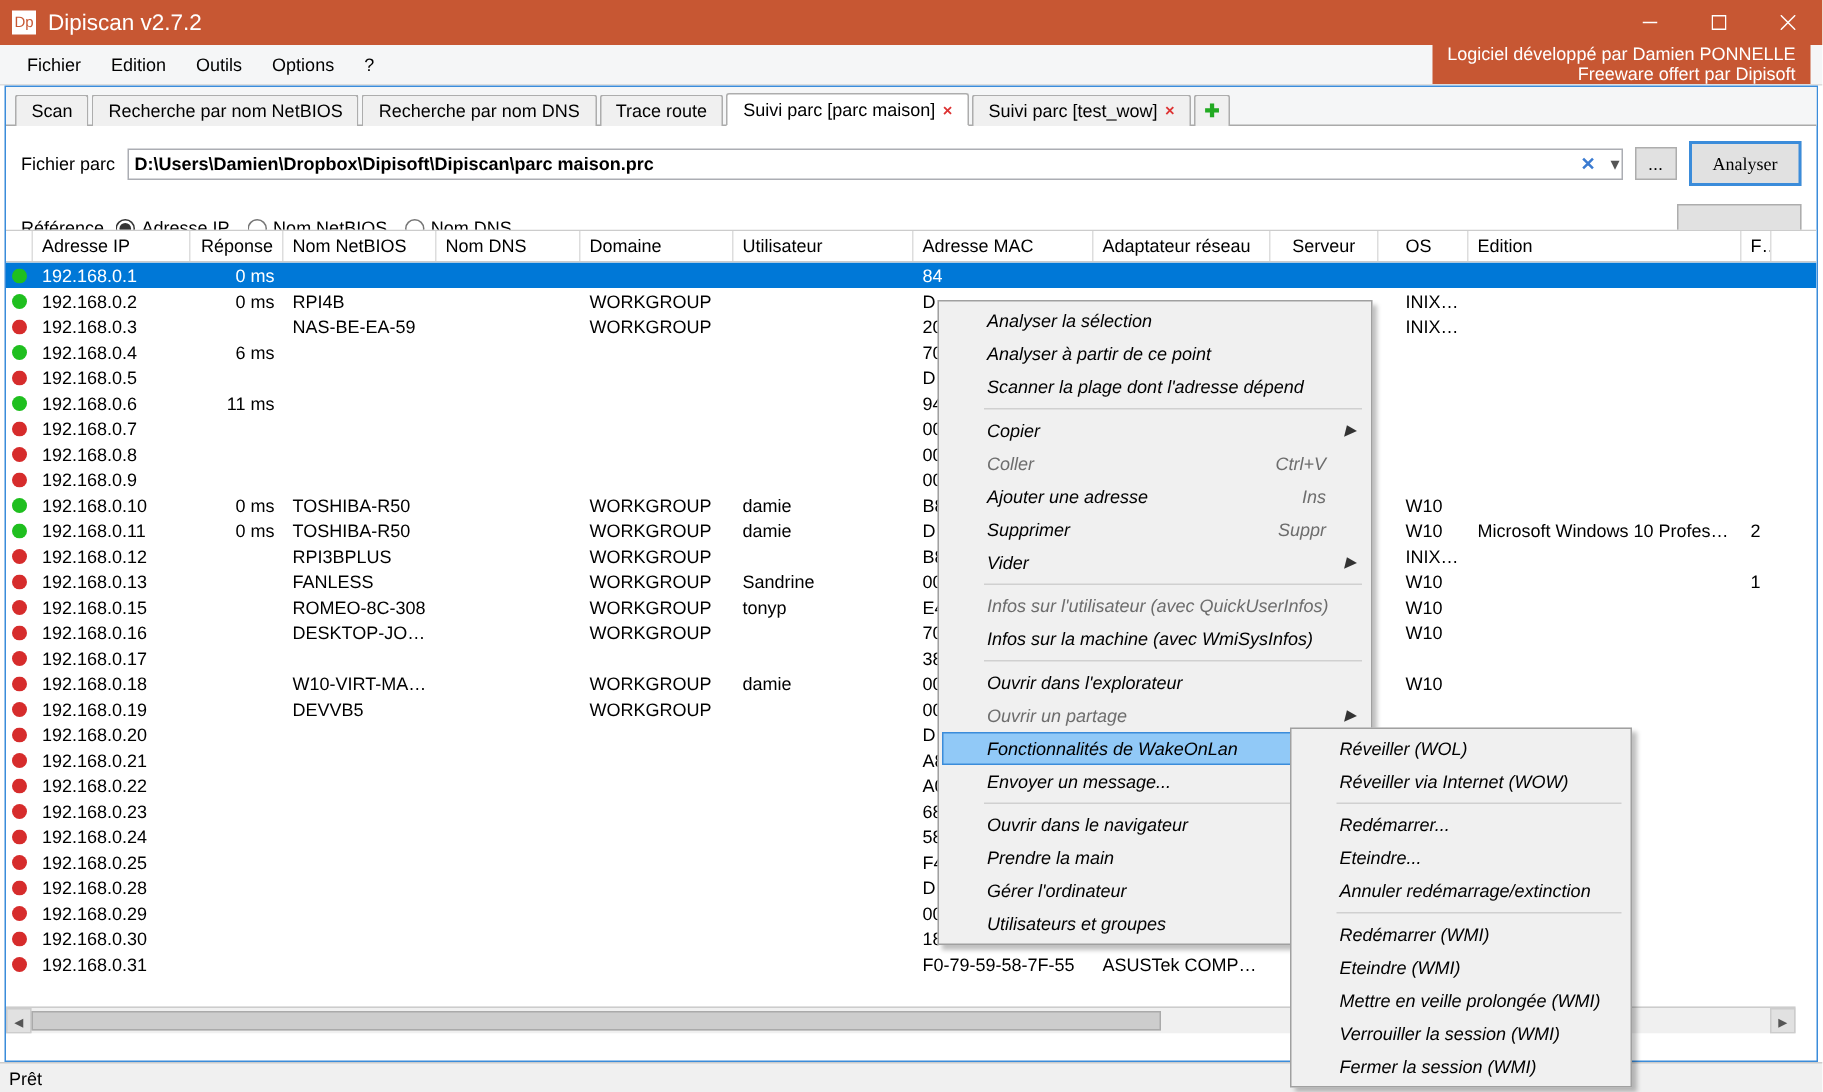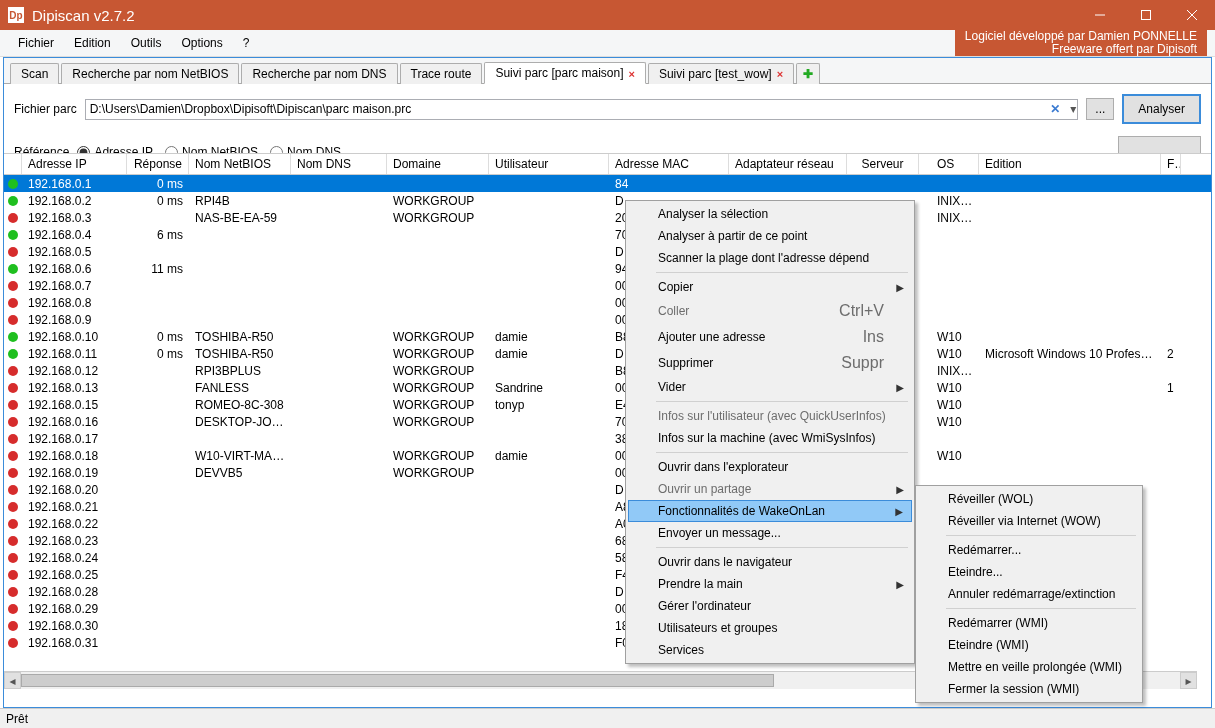--- a/index.html
+++ b/index.html
@@ -1,62 +1,62 @@
 <!DOCTYPE html>
 <html><head>
 <meta charset="utf-8">
 <style>
 * { margin:0; padding:0; box-sizing:border-box; font-family:"Segoe UI",Tahoma,sans-serif; font-size:12px; }
 body { width:1215px; height:728px; background:#fff; overflow:hidden; position:relative; }
 .titlebar { height:30px; background:#C75733; display:flex; align-items:center; color:#fff; }
-.titlebar .app-icon { width:16px; height:16px; background:#fff; margin:0 8px; display:flex; align-items:center; justify-content:center; color:#C75733; font-weight:bold; font-size:10px; }
+.titlebar .app-icon { width:16px; height:16px; background:#fff; margin:0 8px; display:flex; align-items:center; justify-content:center; color:#C75733; font-weight:normal; font-size:10px; }
 .titlebar .title { flex:1; font-size:15px; }
 .win-btns { display:flex; height:100%; }
 .win-btn { width:46px; height:100%; display:flex; align-items:center; justify-content:center; color:#fff; }
 .win-btn svg { stroke:#fff; fill:none; }
 .menubar { height:27px; background:#F5F6F7; border-bottom:1px solid #ddd; display:flex; align-items:center; padding:0 8px; }
 .menubar-item { padding:4px 10px; cursor:default; }
 .menubar .credits { margin-left:auto; text-align:right; color:#fff; background:#C75733; align-self:stretch; display:flex; flex-direction:column; justify-content:center; padding:0 10px; font-size:11px; line-height:1.1; }
 .content { position:absolute; top:57px; left:3px; right:3px; bottom:20px; border:1px solid #3B8CDA; background:#fff; }
 .tabstrip { display:flex; align-items:flex-end; gap:2px; padding:4px 6px 0 6px; background:#F5F6F7; border-bottom:1px solid #aaa; height:26px; }
 .tab { padding:3px 10px; border:1px solid #adadad; border-bottom:none; background:#F0F0F0; border-radius:2px 2px 0 0; display:flex; align-items:center; gap:5px; cursor:default; position:relative; top:1px; }
 .tab.active { background:#fff; border-bottom:1px solid #fff;align-items:flex-end; }
 .tab .x { color:#d33; font-weight:bold; font-size:11px; }
 .tab.add { color:#2a2; font-weight:bold; padding:3px 6px; }
 .row-bar { display:flex; align-items:center; padding:6px 10px; gap:8px; }
 .row-bar label { white-space:nowrap; }
 .input-wrap { flex:1; position:relative; }
-.input-wrap input { width:100%; border:1px solid #abadb3; padding:2px 4px; height:21px; }
+.input-wrap input { width:100%; border:1px solid #abadb3; padding:2px 4px; height:21px;font-weight:bold; }
 .input-wrap .clear-x { position:absolute; right:18px; top:3px; color:#3b7bd1; font-weight:bold; cursor:default; }
 .input-wrap .dd { position:absolute; right:2px; top:3px; color:#555; }
 .small-btn { border:1px solid #adadad; background:#e1e1e1; padding:2px 8px; height:22px; min-width:24px; text-align:center; cursor:default; }
-.big-btn { border:2px solid #3B8CDA; background:#e1e1e1; padding:4px 14px; height:30px; cursor:default; }
+.big-btn { border:2px solid #3B8CDA; background:#e1e1e1; padding:4px 14px; height:30px; cursor:default;font-family:Liberation Serif, serif; }
 .radio { display:flex; align-items:center; gap:4px; margin-right:12px; }
 .radio input { accent-color:#333; }
 .grid-wrap { position:absolute; top:95px; left:0; right:0; bottom:18px; overflow:hidden; }
 .grid-header { display:flex; background:#fff; border-top:1px solid #ccc; border-bottom:1px solid #ccc; height:22px; }
 .gh { border-right:1px solid #ddd; padding:3px 6px; overflow:hidden; white-space:nowrap; text-overflow:ellipsis; font-size:12px; }
 .grid-body { height:calc(100% - 22px); overflow-y:hidden; }
 .grow { display:flex; height:17px; align-items:center; border-bottom:0; }
 .grow.sel { background:#0078D7; color:#fff; }
 .gc { padding:0 6px; overflow:hidden; white-space:nowrap; text-overflow:ellipsis; font-size:12px; }
 .dot { width:10px; height:10px; border-radius:50%; margin:0 auto; }
 .dot.red { background:#d62c2c; }
 .dot.green { background:#1fbf1f; }
 .hscroll { position:absolute; left:0; right:14px; bottom:0; height:18px; background:#f0f0f0; border-top:1px solid #ccc; display:flex; align-items:center; }
 .hscroll .arrow { width:17px; height:100%; background:#e1e1e1; border:1px solid #ccc; display:flex; align-items:center; justify-content:center; color:#555; }
 .hscroll .track { flex:1; position:relative; height:100%; }
 .hscroll .thumb { position:absolute; left:0; top:2px; bottom:2px; width:65%; background:#cdcdcd; border:1px solid #aaa; }
 .statusbar { position:absolute; left:0; right:0; bottom:0; height:20px; background:#F0F0F0; border-top:1px solid #ccc; display:flex; align-items:center; padding:0 6px; }
 .ctx-menu { position:absolute; background:#F0F0F0; border:1px solid #a0a0a0; box-shadow:3px 3px 3px rgba(0,0,0,0.25); padding:2px; z-index:10; }
-.ctx-item { padding:4px 28px 4px 30px; white-space:nowrap; display:flex; align-items:center; justify-content:space-between; gap:40px; position:relative; cursor:default; }
+.ctx-item { padding:4px 28px 4px 30px; white-space:nowrap; display:flex; align-items:center; justify-content:space-between; gap:40px; position:relative; cursor:default;font-style:italic; }
 .ctx-item.disabled { color:#6d6d6d; }
 .ctx-item.hl { background:#91C9F7; border:1px solid #3B8CDA; padding:3px 27px 3px 29px; }
 .ctx-sep { height:1px; background:#d0d0d0; margin:3px 4px 3px 28px; }
-.ctx-item .shortcut { color:#6d6d6d; font-size:16px; }
+.ctx-item .shortcut { color:#6d6d6d; font-size:12px; }
 .ctx-item .arrow { position:absolute; right:8px; color:#333; font-size:10px; }
 .ctx-iconbar { position:absolute; left:2px; top:2px; bottom:2px; width:26px; background:#F0F0F0; }
 
 .c0{width:18px;text-align:center;padding:0}
 .c1{width:105px}
 .c2{width:62px;text-align:right}
 .c3{width:102px}
 .c4{width:96px}
 .c5{width:102px}
 .c6{width:120px}
@@ -735,25 +735,22 @@
     <div class="ctx-item">
       <span>Prendre la main</span>
       <span class="arrow">▶</span>
     </div>
     <div class="ctx-item">
       <span>Gérer l'ordinateur</span>
     </div>
     <div class="ctx-item">
       <span>Utilisateurs et groupes</span>
     </div>
-    <div class="ctx-item">
-      <span>Services</span>
-    </div>
   </div>
-<div class="ctx-menu" id="ctx2" style="left:915px; top:485px; width:228px">
+<div class="ctx-menu" id="ctx2" style="left:860px; top:485px; width:228px">
   <div class="ctx-iconbar"></div>
 <div class="ctx-item">
       <span>Réveiller (WOL)</span>
     </div>
     <div class="ctx-item">
       <span>Réveiller via Internet (WOW)</span>
     </div>
     <div class="ctx-sep"></div>
     <div class="ctx-item">
       <span>Redémarrer...</span>
@@ -768,15 +765,18 @@
     <div class="ctx-item">
       <span>Redémarrer (WMI)</span>
     </div>
     <div class="ctx-item">
       <span>Eteindre (WMI)</span>
     </div>
     <div class="ctx-item">
       <span>Mettre en veille prolongée (WMI)</span>
     </div>
     <div class="ctx-item">
+      <span>Verrouiller la session (WMI)</span>
+    </div>
+    <div class="ctx-item">
       <span>Fermer la session (WMI)</span>
     </div>
   </div>
 
 </body></html>

